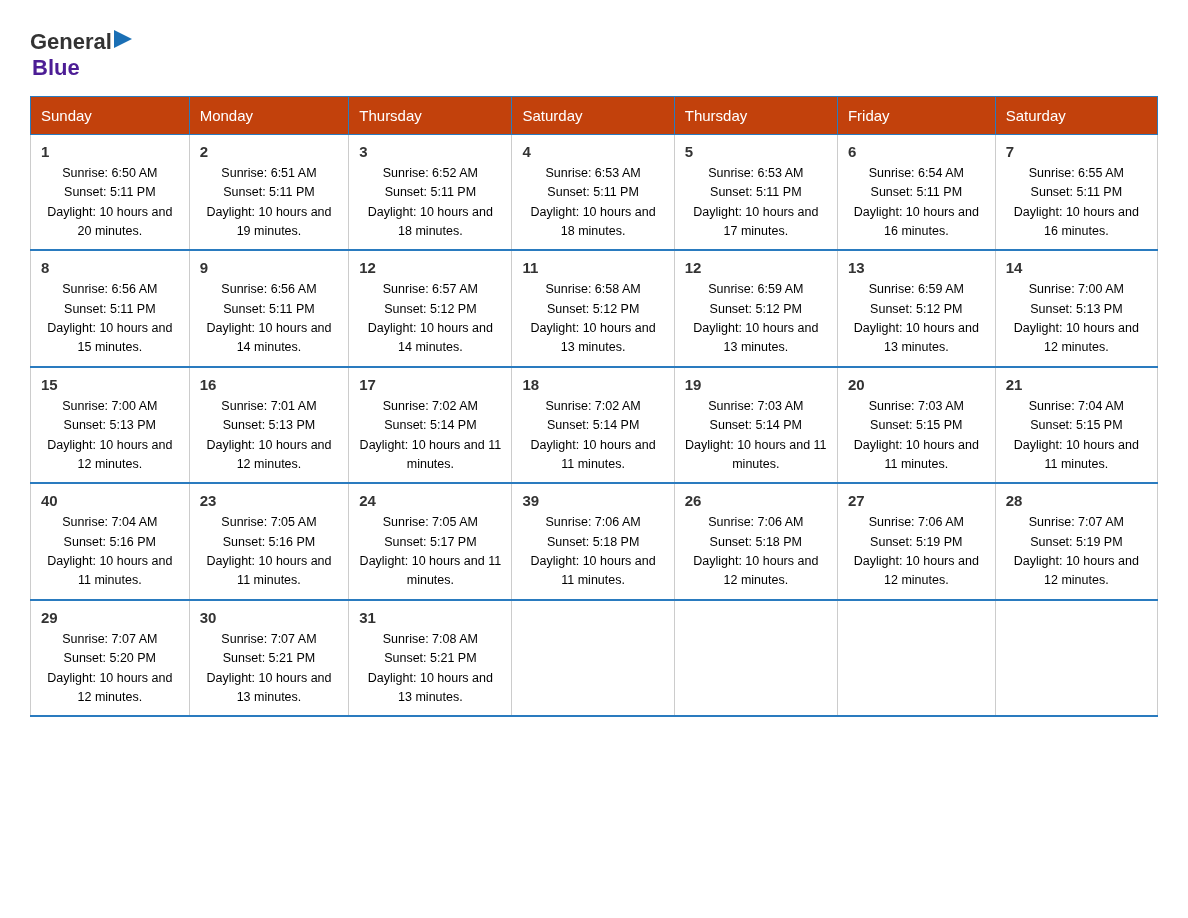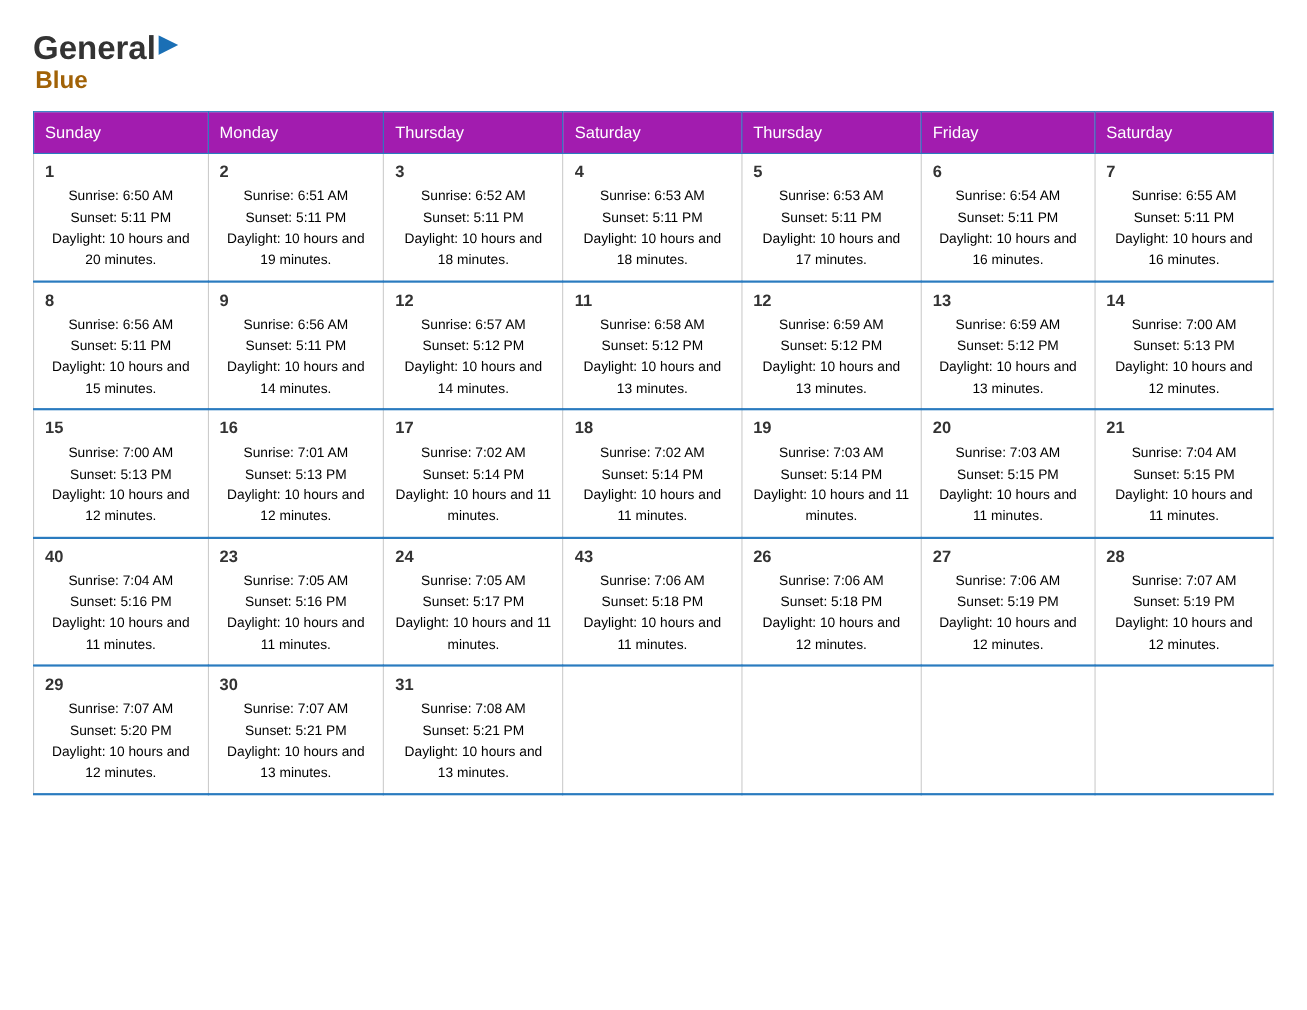--- a/index.html
+++ b/index.html
@@ -16,28 +16,28 @@
       align-items: flex-start;
       margin-bottom: 16px;
     }
     .logo {
       display: flex;
       align-items: center;
       gap: 4px;
       margin-top: 8px;
     }
     .logo-text-general {
-      font-size: 30px;
+      font-size: 22px;
       font-weight: bold;
       color: #333;
     }
     .logo-text-blue {
       font-size: 22px;
       font-weight: bold;
-      color: #a16207;
+      color: #4c1d95;
     }
     .title-block {
       text-align: right;
     }
     .calendar-title {
       font-size: 48px;
       font-weight: 300;
       color: #222;
       line-height: 1.1;
     }
@@ -45,21 +45,21 @@
       font-size: 20px;
       color: #555;
       margin-top: 4px;
     }
     table {
       width: 100%;
       border-collapse: collapse;
       border: 1px solid #ccc;
     }
     thead tr th {
-      background-color: #a21caf;
+      background-color: #c2410c;
       color: #fff;
       font-size: 15px;
       font-weight: normal;
       padding: 10px 10px;
       text-align: left;
       border: 1px solid #2a7bbf;
       margin-top: 32px;
     }
     tbody tr {
       border-bottom: 2px solid #2a7bbf;
@@ -317,21 +317,21 @@
         </td>
         <td>
           <span class="day-number">24</span>
           <div class="day-info">
             Sunrise: 7:05 AM<br>
             Sunset: 5:17 PM<br>
             Daylight: 10 hours and 11 minutes.
           </div>
         </td>
         <td>
-          <span class="day-number">43</span>
+          <span class="day-number">39</span>
           <div class="day-info">
             Sunrise: 7:06 AM<br>
             Sunset: 5:18 PM<br>
             Daylight: 10 hours and 11 minutes.
           </div>
         </td>
         <td>
           <span class="day-number">26</span>
           <div class="day-info">
             Sunrise: 7:06 AM<br>

